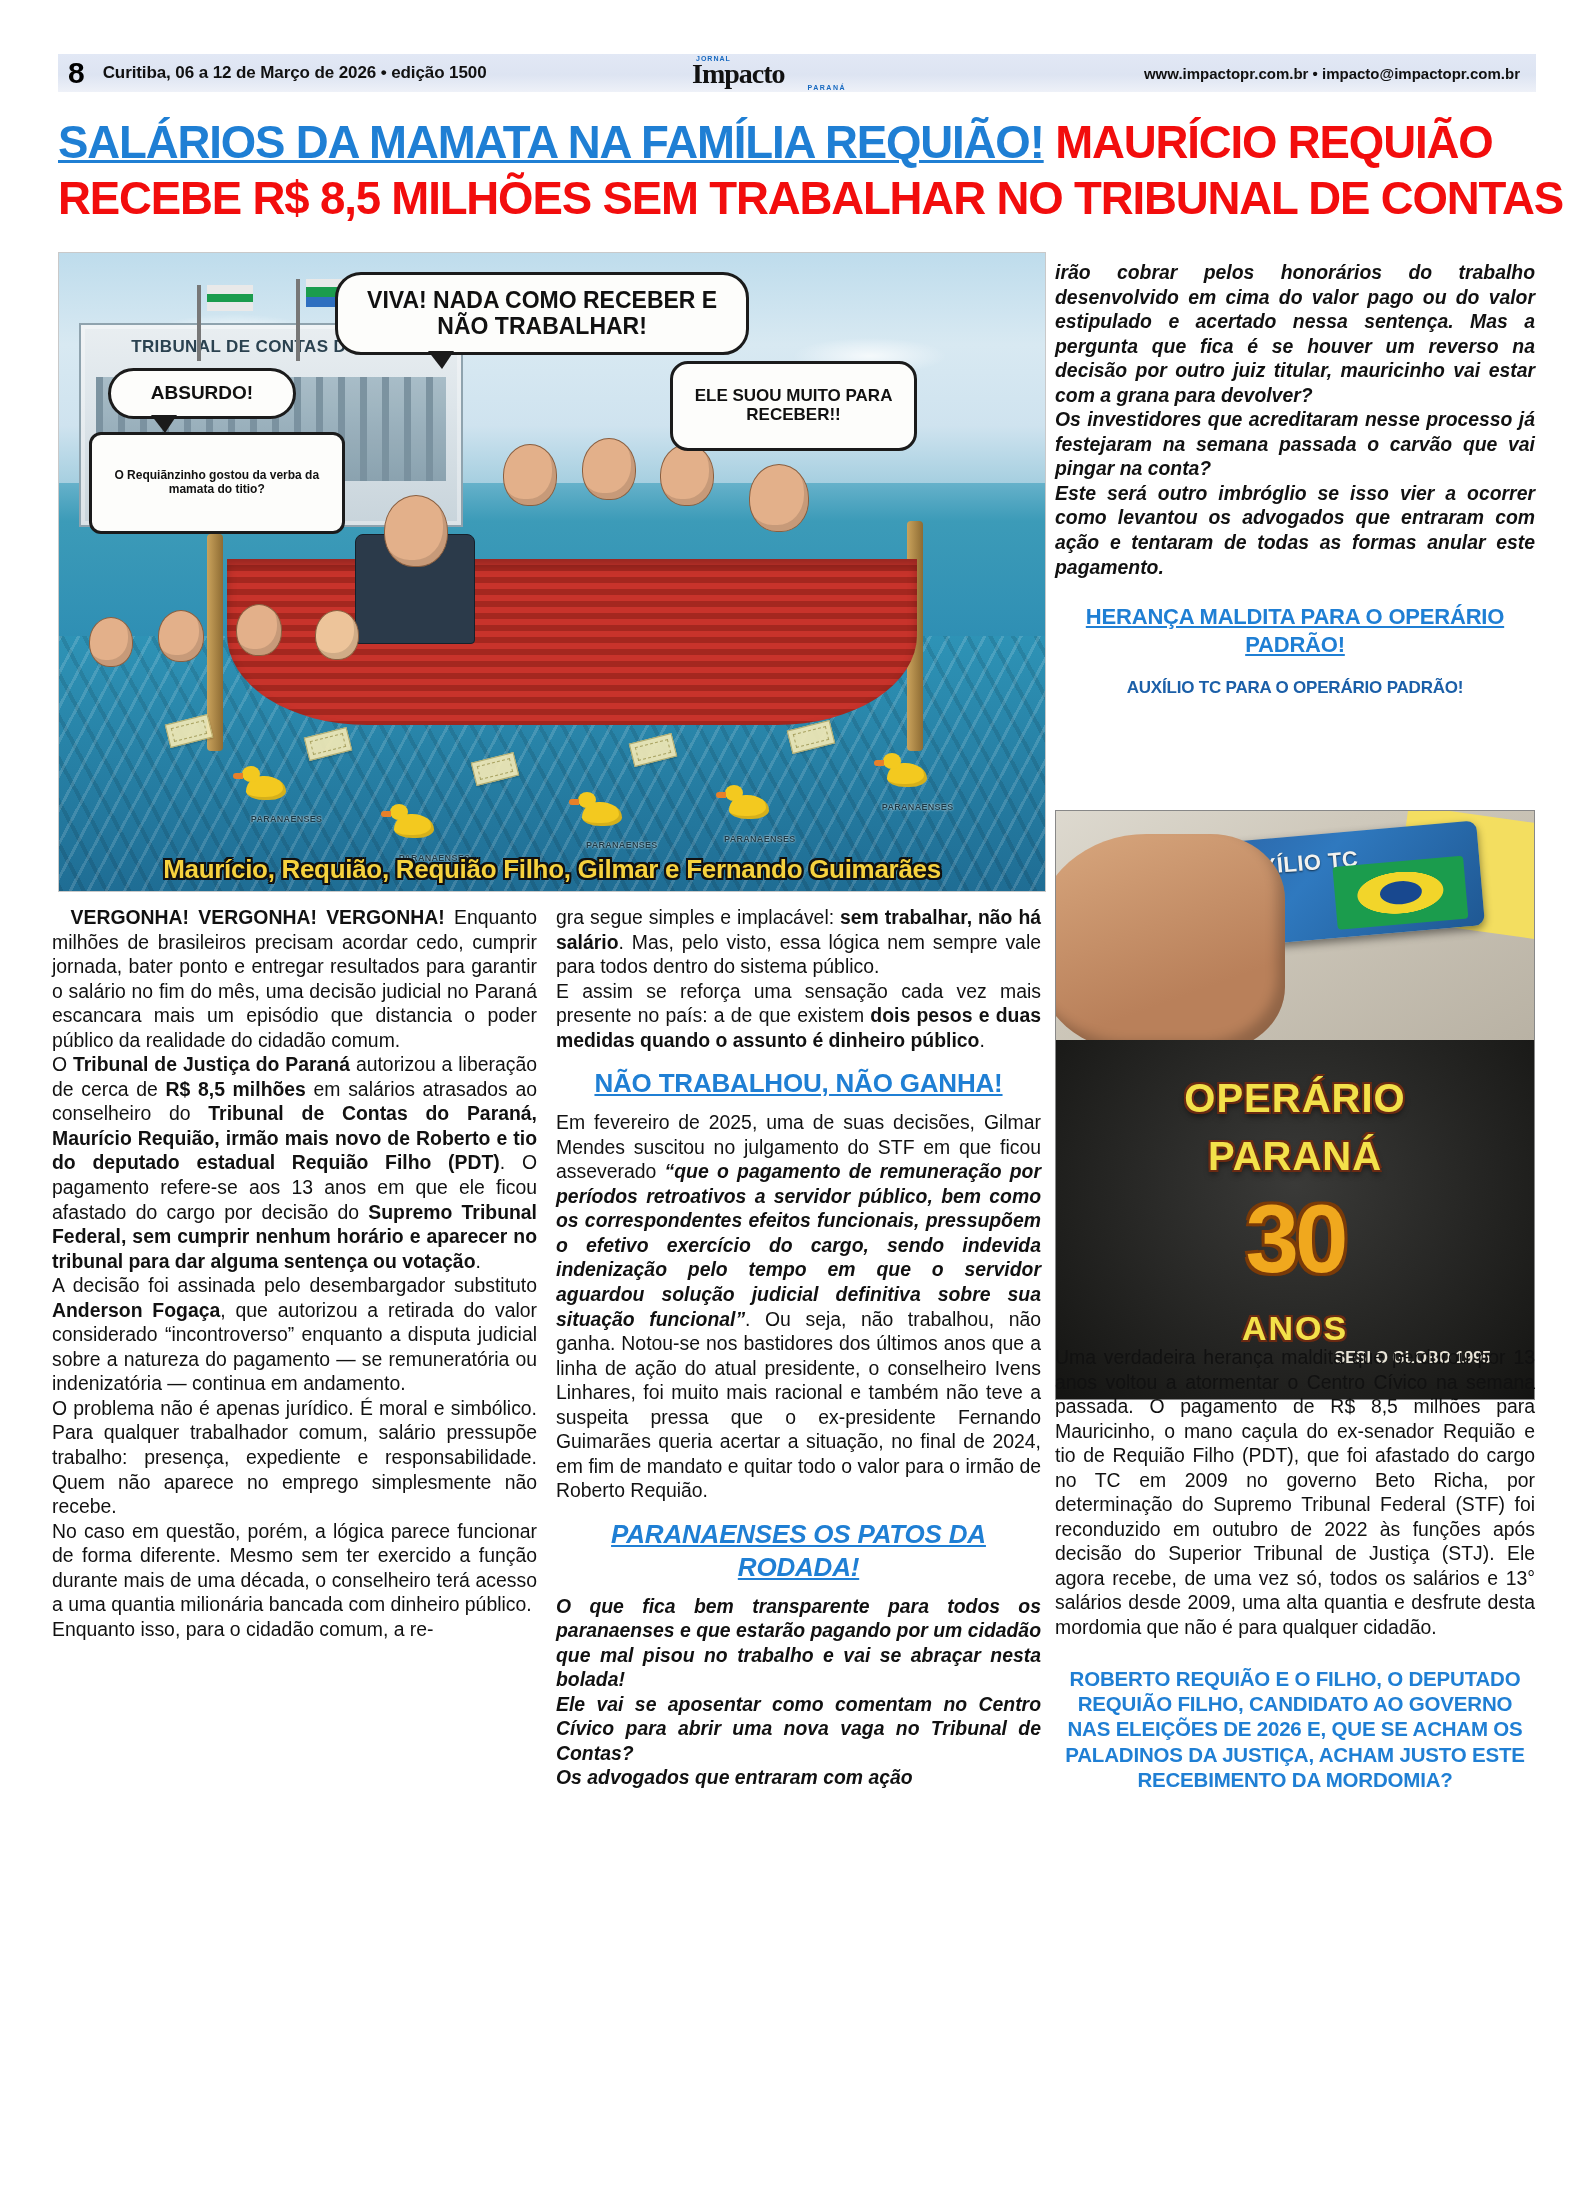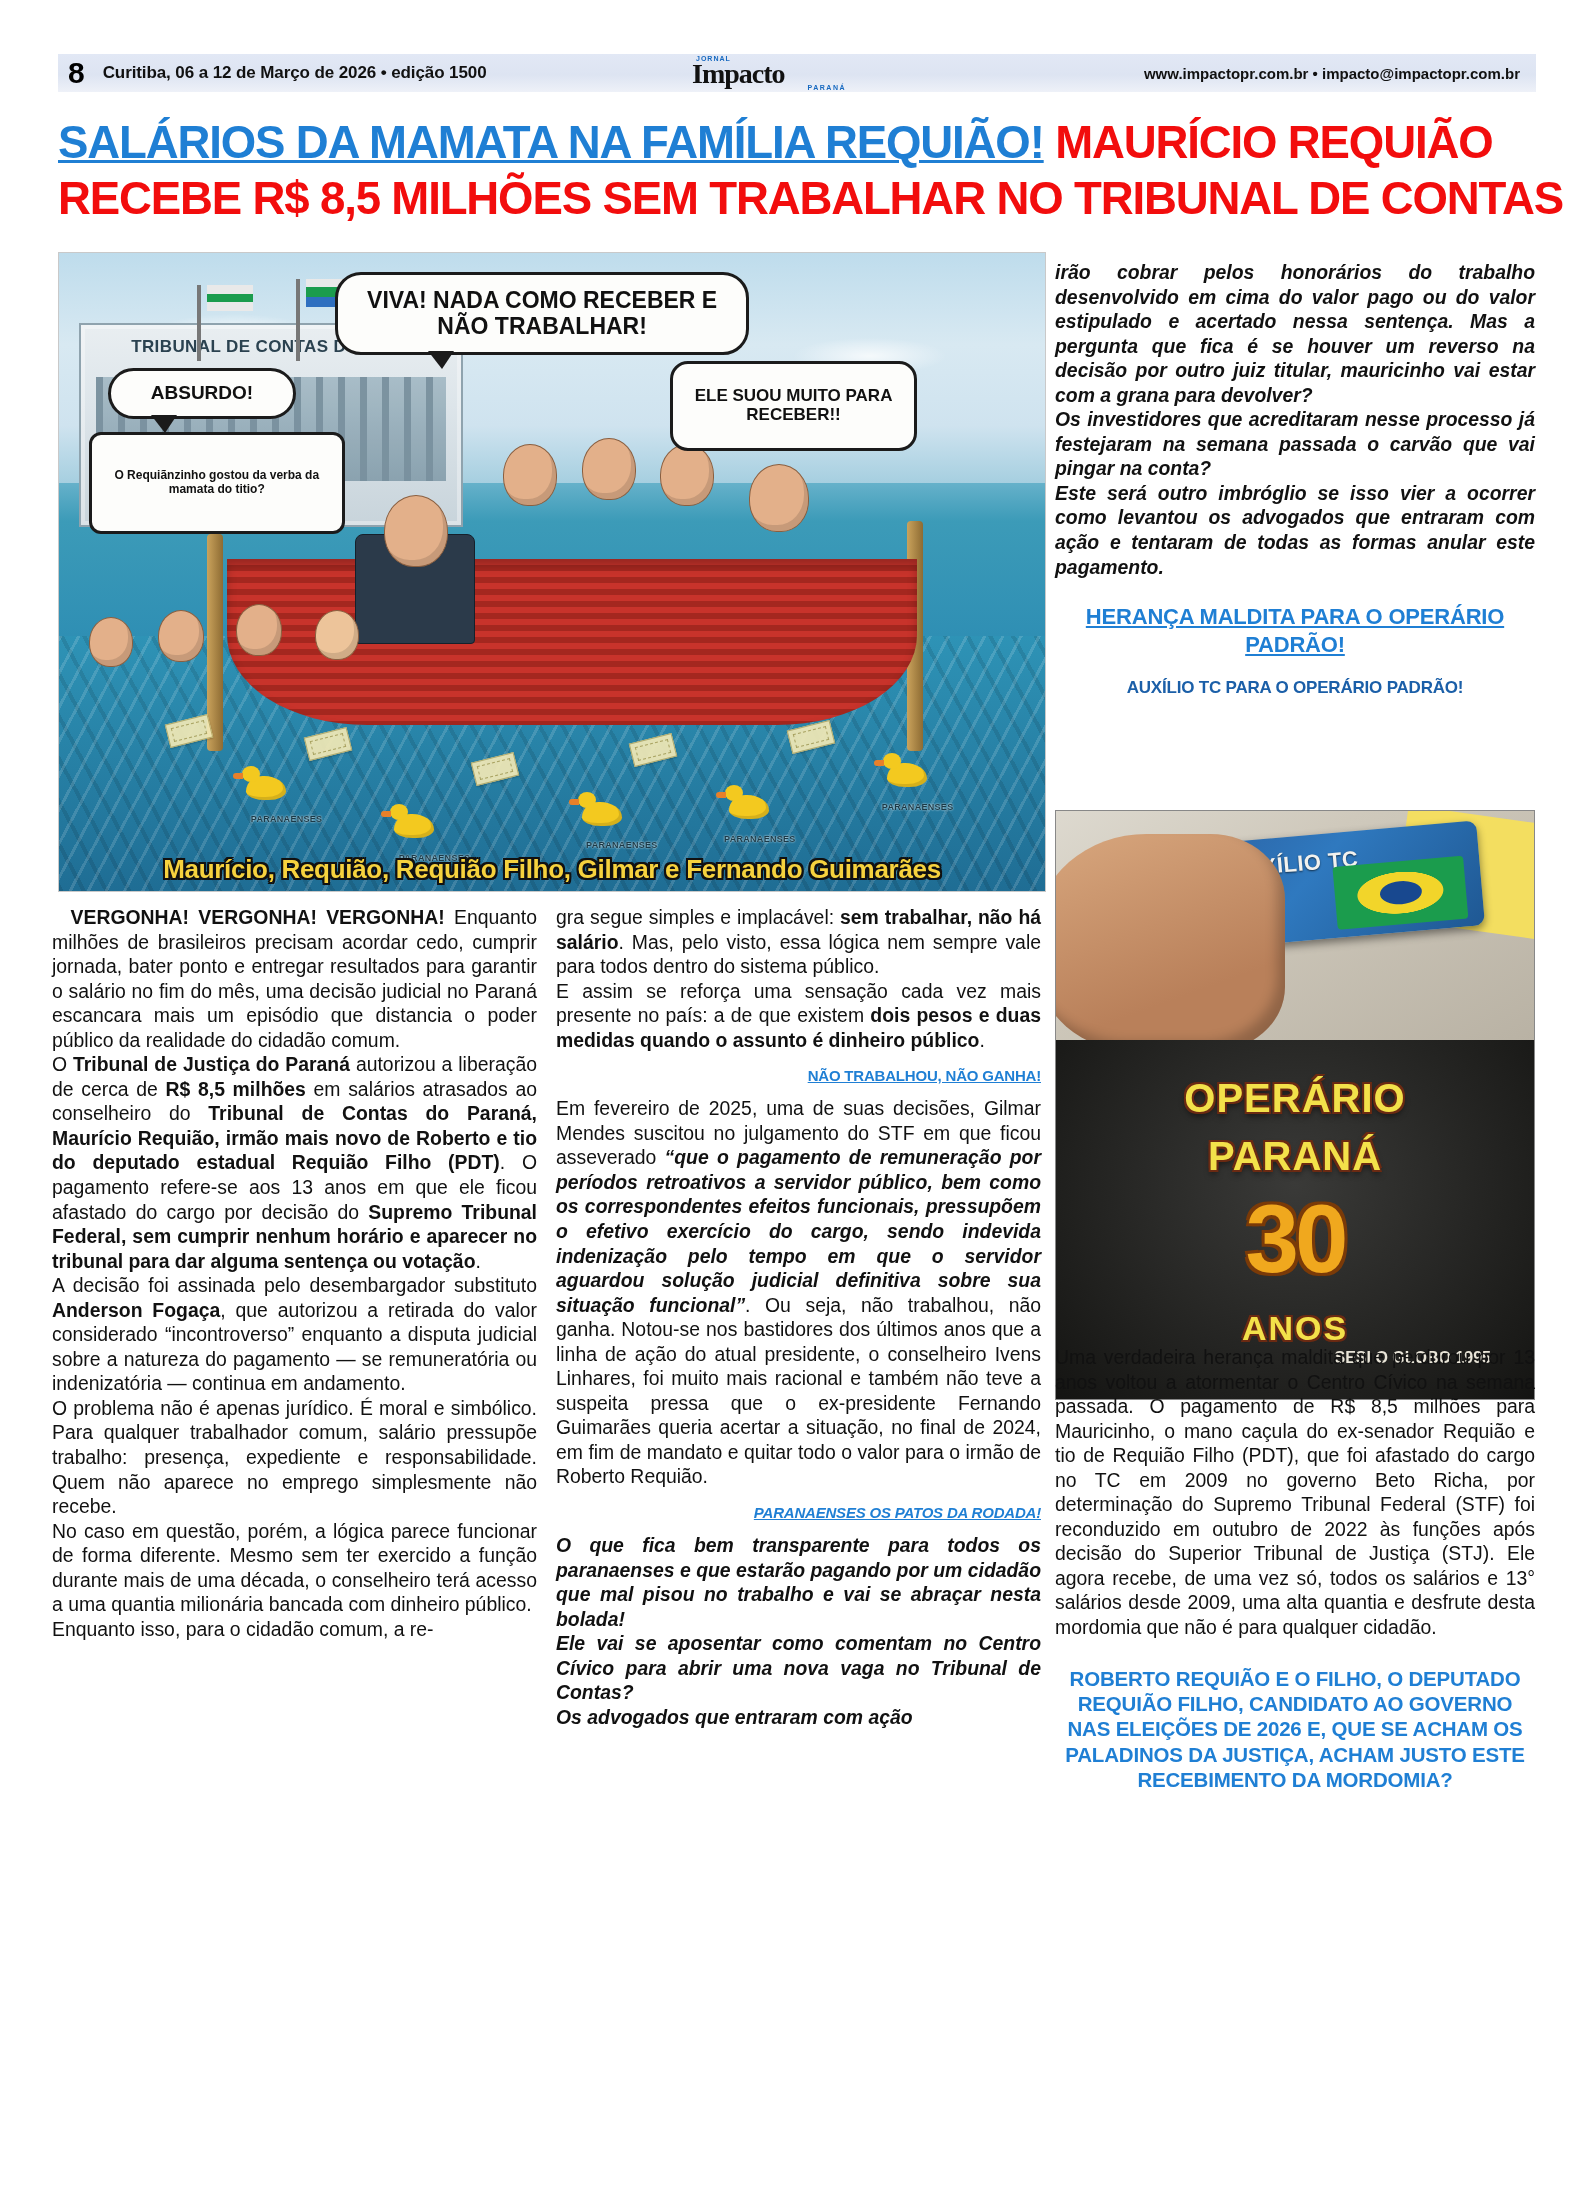--- a/index.html
+++ b/index.html
@@ -245,24 +245,24 @@
   .col2 { left: 556px; top: 905px; width: 485px; }
   .col3-top { left: 1055px; top: 260px; width: 480px; }
   .col3-bottom { left: 1055px; top: 1345px; width: 480px; }
 
   .lead-bold { font-weight: bold; }
   .bi { font-style: italic; font-weight: bold; }
   .b  { font-weight: bold; }
 
   .subhead {
     display: block;
-    text-align: right;
+    text-align: center;
     color: #1f7fd4;
     font-weight: bold;
-    font-size: 15px;
+    font-size: 26px;
     text-decoration: underline;
     margin: 15px 0 10px 0;
     letter-spacing: -.2px;
   }
   .subhead.ital { font-style: italic; }
 
   .blue-block {
     color: #1f7fd4;
     font-weight: bold;
     font-size: 20.5px;

